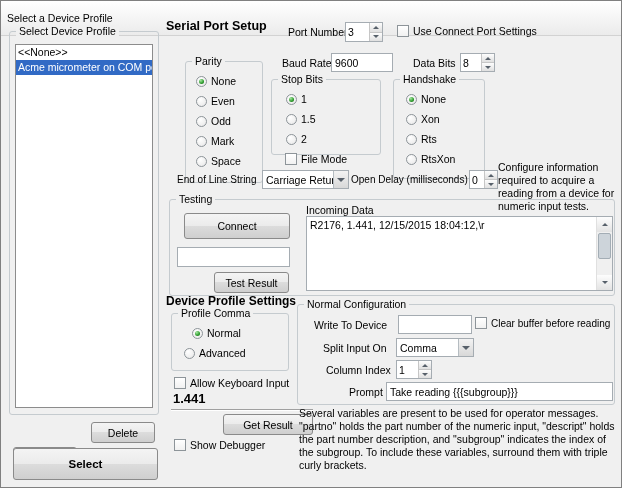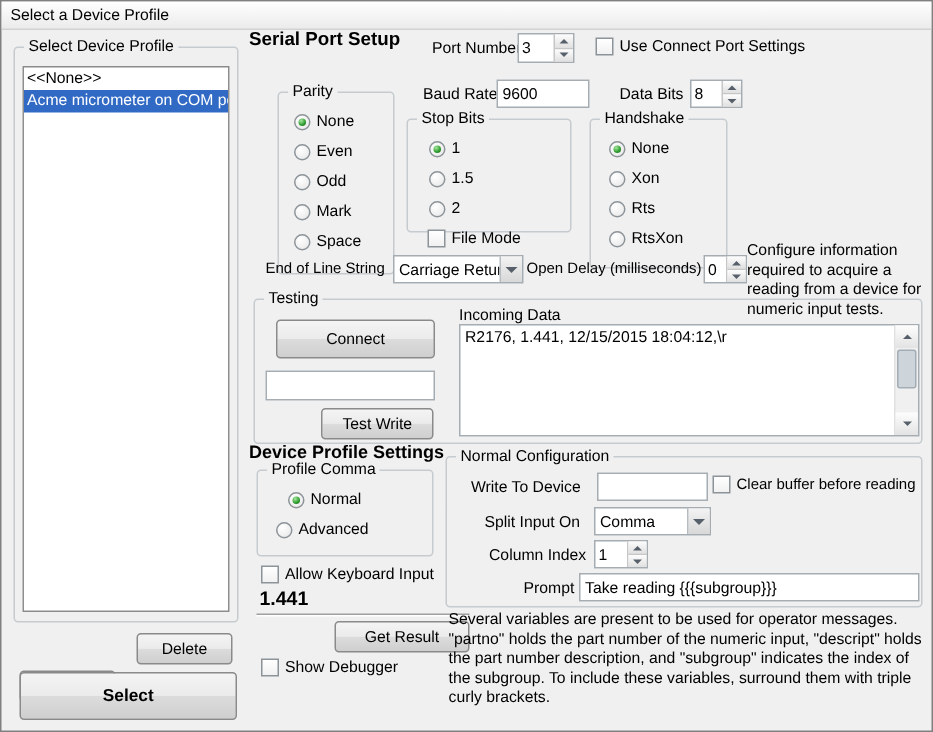--- a/index.html
+++ b/index.html
@@ -1,20 +1,20 @@
 <!DOCTYPE html>
 <html><head>
 <meta charset="utf-8">
 <style>
   * { margin:0; padding:0; box-sizing:border-box; }
   body { margin:0; background:#d4d4d4; }
   .win { position:relative; width:622px; height:488px; background:#f0f0f0;
          border:1px solid #808080; overflow:hidden;
          font-family:"Liberation Sans", sans-serif; font-size:10.5px; color:#000; }
-  .titlebar { position:absolute; left:0; top:0; right:0; height:19px;
+  .titlebar { position:absolute; left:0; top:0; right:0; height:35px;
               background:linear-gradient(#ffffff,#ebebeb); border-bottom:1px solid #d2d2d2;
               display:flex; align-items:center; padding:0 6px; }
   .abs { position:absolute; white-space:nowrap; }
   .tight { font-size:10px; }
   .heading { position:absolute; font-weight:bold; font-size:12px; white-space:nowrap; }
   .groupbox { position:absolute; border:1px solid #c5cbcf; border-radius:3px; }
   .gb-label { position:absolute; top:-7px; left:6px; background:#f0f0f0; padding:0 3px; white-space:nowrap; }
   .btn { position:absolute; display:flex; align-items:center; justify-content:center;
          background:linear-gradient(to bottom,#f4f4f4 0%,#ebebeb 49%,#dcdcdc 50%,#cfcfcf 100%);
          border:1px solid #8a8a8a; border-radius:3px; font-family:inherit; font-size:10.5px;
@@ -214,27 +214,27 @@
         </div>
       <div class="sb-track">
           <div class="sb-thumb"></div>
         </div>
       <div class="sb-btn">
           <span class="tri-down"></span>
         </div>
     </div>
   </div>
   <input class="textbox" style="left: 176px; top: 246px; width: 113px; height: 20px;" value="">
-  <button class="btn" style="left:213px;top:271px;width:75px;height:21px;">Test Write</button>
+  <button class="btn" style="left:213px;top:271px;width:75px;height:21px;">Test Result</button>
 
   <div class="heading" style="left:165px;top:293px;">Device Profile Settings</div>
 
   <div class="groupbox" style="left:170px;top:312px;width:118px;height:58px;">
     <span class="gb-label">Profile Comma</span>
-    <div class="radio-row" style="left:20px;top:13px;">
+    <div class="radio-row" style="left:0;top:13px;padding-left:20px;">
       <span class="rb checked"></span>
       <span>Normal</span>
     </div>
     <div class="radio-row" style="left:12px;top:33px;">
       <span class="rb"></span>
       <span>Advanced</span>
     </div>
   </div>
 
   <div class="check-row" style="left:173px;top:376px;">

